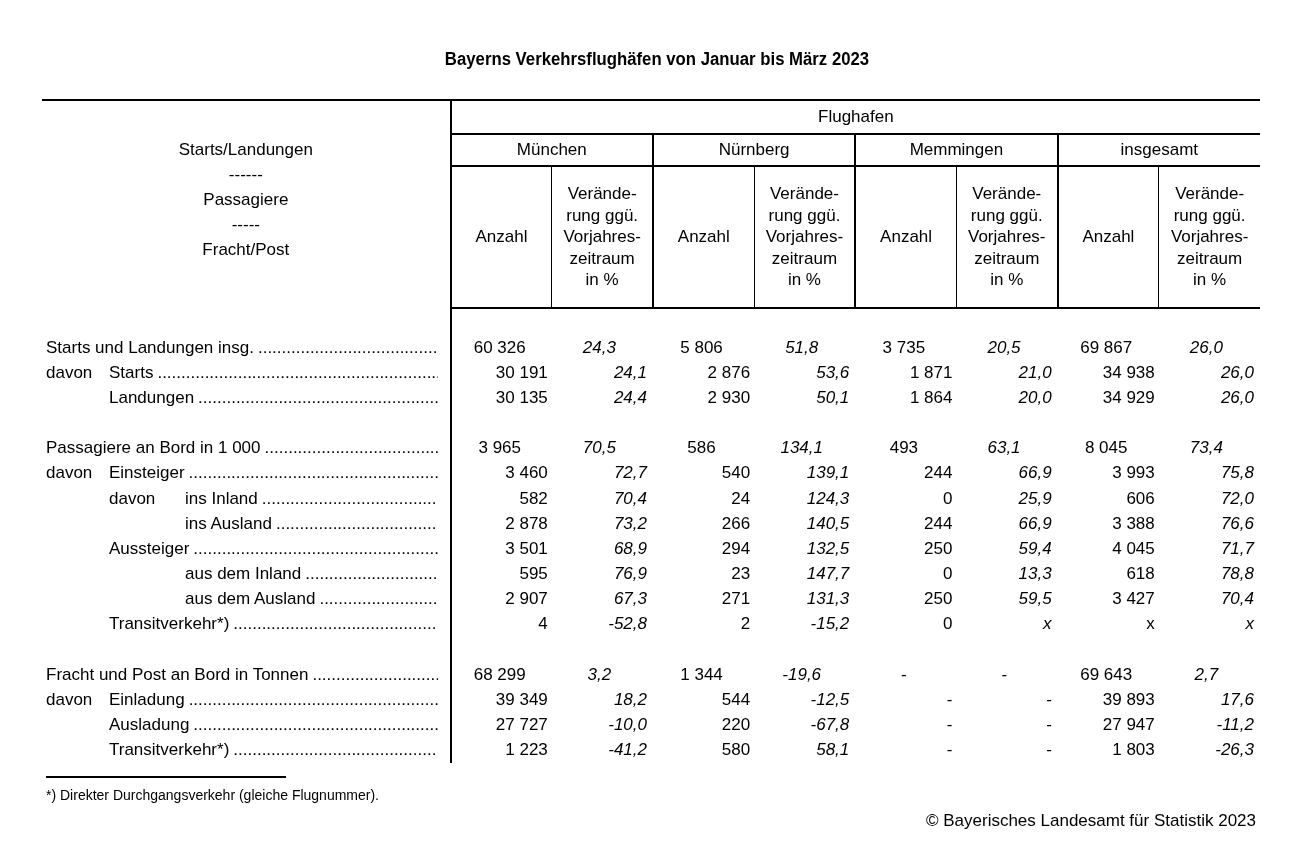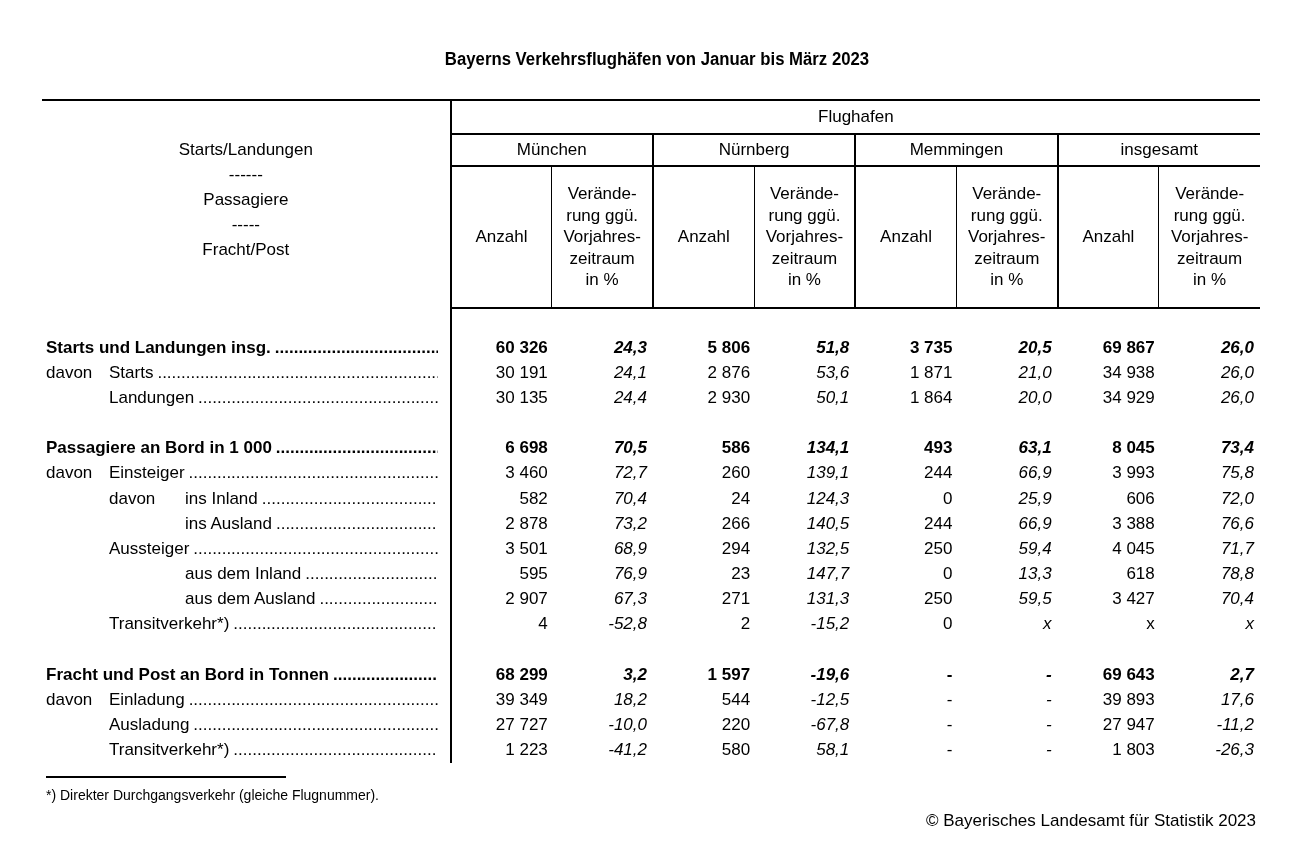--- a/index.html
+++ b/index.html
@@ -17,21 +17,21 @@
   .h-stub { vertical-align: top; padding-top: 36px; line-height: 25px; border-right: 2px solid #000; }
   .h-flughafen { height: 30px; border-bottom: 2px solid #000; }
   .h-airport { height: 28px; border-bottom: 2px solid #000; margin-left: 16px; }
   .h-airport.sep, .h-sub.sep { border-right: 2px solid #000; }
   .h-sub { height: 138px; line-height: 21.5px; border-bottom: 2px solid #000; vertical-align: middle; }
   .h-sub.anz { border-right: 1px solid #000; margin-top: 15px; }
   td { padding: 0; height: 25.2px; font-size: 17px; white-space: nowrap; }
   td.lbl { border-right: 2px solid #000; padding-left: 4px; padding-right: 12px; overflow: hidden; position: relative; }
   td.num { text-align: right; padding-right: 4px; }
   td.pct { text-align: right; padding-right: 6px; font-style: italic; }
-  tr.bold td { font-weight: bold; }
+  tr.bold td { font-weight: normal; text-align: center; }
   tr.spacer td { height: 25px; }
   tr.spacer-top td { height: 26px; }
   .lbl-inner { display: flex; align-items: baseline; }
   .lbl-inner .pre { display: inline-block; }
   .lbl-inner .txt { white-space: nowrap; }
   .lbl-inner .dots { flex: 1; overflow: hidden; white-space: nowrap; margin-left: 4px; letter-spacing: 0px; }
   .lvl0 .pre { width: 0; }
   .lvl1 .pre { width: 63px; }
   .lvl2 .pre { width: 139px; }
   .fn-rule { position: absolute; left: 46px; top: 776px; width: 240px; border-top: 2px solid #000; }
@@ -182,40 +182,40 @@
         <td></td>
       </tr>
       <tr class="bold">
         <td class="lbl">
           <div class="lbl-inner lvl0">
             <span class="pre"></span>
             <span class="txt">Passagiere an Bord in 1 000</span>
             <span class="dots">........................................................................................................................................................................................................</span>
           </div>
         </td>
-        <td class="num">6 698</td>
+        <td class="num">3 965</td>
         <td class="pct">70,5</td>
         <td class="num">586</td>
         <td class="pct">134,1</td>
         <td class="num">493</td>
         <td class="pct">63,1</td>
         <td class="num">8 045</td>
         <td class="pct">73,4</td>
       </tr>
       <tr>
         <td class="lbl">
           <div class="lbl-inner lvl1">
             <span class="pre">davon</span>
             <span class="txt">Einsteiger</span>
             <span class="dots">........................................................................................................................................................................................................</span>
           </div>
         </td>
         <td class="num">3 460</td>
         <td class="pct">72,7</td>
-        <td class="num">260</td>
+        <td class="num">540</td>
         <td class="pct">139,1</td>
         <td class="num">244</td>
         <td class="pct">66,9</td>
         <td class="num">3 993</td>
         <td class="pct">75,8</td>
       </tr>
       <tr>
         <td class="lbl">
           <div class="lbl-inner lvl2">
             <span class="pre" style="width: 139px;"><span style="display: inline-block; width: 63px;"></span><span>davon</span></span>
@@ -331,21 +331,21 @@
       <tr class="bold">
         <td class="lbl">
           <div class="lbl-inner lvl0">
             <span class="pre"></span>
             <span class="txt">Fracht und Post an Bord in Tonnen</span>
             <span class="dots">........................................................................................................................................................................................................</span>
           </div>
         </td>
         <td class="num">68 299</td>
         <td class="pct">3,2</td>
-        <td class="num">1 597</td>
+        <td class="num">1 344</td>
         <td class="pct">-19,6</td>
         <td class="num">-</td>
         <td class="pct">-</td>
         <td class="num">69 643</td>
         <td class="pct">2,7</td>
       </tr>
       <tr>
         <td class="lbl">
           <div class="lbl-inner lvl1">
             <span class="pre">davon</span>

